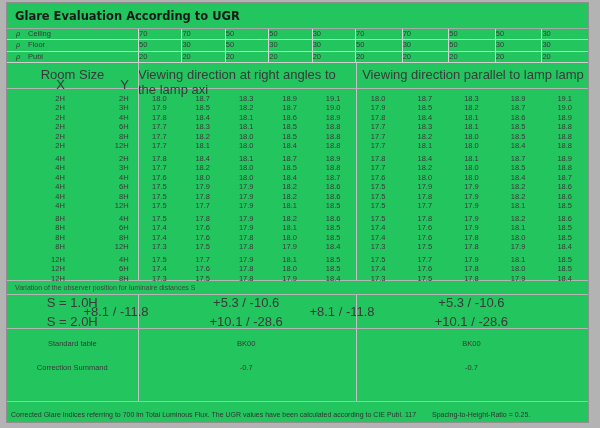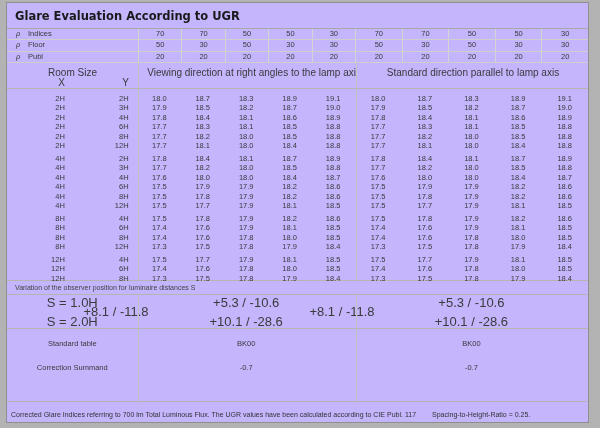--- a/index.html
+++ b/index.html
@@ -3,41 +3,41 @@
 <meta charset="utf-8">
 <style>
   html,body{margin:0;padding:0;}
   body{
     width:600px;height:428px;background:#b3b3b3;position:relative;overflow:hidden;
     font-family:"Liberation Sans", sans-serif;color:#3a3a3a;
     -webkit-font-smoothing:antialiased;
   }
   .page{
     position:absolute;left:6px;top:2px;width:583px;height:421px;
-    background:#c4b5fd;border:1px solid #8f8f8f;box-sizing:border-box;
+    background:#22c55e;border:1px solid #8f8f8f;box-sizing:border-box;
   }
   .title{
     height:26px;box-sizing:border-box;border-bottom:1px solid #a9a9a9;
     font-family:"DejaVu Sans", sans-serif;font-weight:bold;font-size:11.5px;color:#1a1a1a;
     padding:6px 0 0 8px;
   }
   
   .rho-section{position:relative;}
   .rho-row{display:flex;height:11.3px;box-sizing:border-box;border-bottom:1px solid #cfcfcf;
     font-size:7.5px;line-height:10.5px;}
   .rho-label{flex:0 0 131px;box-sizing:border-box;padding-left:9px;white-space:nowrap;}
   .rho-sym{display:inline-block;width:12px;font-style:italic;}
-  .vcell{box-sizing:border-box;text-align:center;border-left:1px solid #d4d4d4;}
+  .vcell{box-sizing:border-box;text-align:left;border-left:1px solid #d4d4d4;}
   .cl{width:43.6px;} .cr{width:46.8px;}
   
-  .head{position:relative;height:26px;box-sizing:border-box;border-bottom:1px solid #b5b5b5;font-size:10px;}
+  .head{position:relative;height:26px;box-sizing:border-box;border-bottom:1px solid #b5b5b5;font-size:13px;}
   .head .roomsize{position:absolute;left:0;top:4px;width:131px;text-align:center;}
   .head .hx{position:absolute;left:0;top:14px;width:58px;text-align:right;}
   .head .hy{position:absolute;left:58px;top:14px;width:64px;text-align:right;}
-  .head .ht-left{position:absolute;left:131px;top:4px;width:218px;text-align:right;}
+  .head .ht-left{position:absolute;left:131px;top:4px;width:218px;text-align:left;}
   .head .ht-right{position:absolute;left:349px;top:4px;width:234px;text-align:center;}
   
   .tbody{position:relative;height:192px;box-sizing:border-box;border-bottom:1px solid #b5b5b5;padding-top:2px;}
   .group{margin-top:3px;} .group:first-child{margin-top:0;}
   .drow{display:flex;height:9.5px;font-size:7.5px;line-height:9.5px;}
   .cx{width:58px;text-align:right;} .cy{width:64px;text-align:right;} .spgap{width:9px;}
   .dval{box-sizing:border-box;text-align:center;}
   .vline{position:absolute;top:0;bottom:0;width:1px;background:#c3c3c3;}
   .vl1{left:131px;} .vl2{left:349px;}
   
@@ -58,21 +58,21 @@
 </style>
 </head>
 <body>
 
 <div class="page">
 
   <div class="title">Glare Evaluation According to UGR</div>
 
   <div class="rho-section" id="rho-section">
       <div class="rho-row">
-        <div class="rho-label"><span class="rho-sym">ρ</span><span>Indices</span></div>
+        <div class="rho-label"><span class="rho-sym">ρ</span><span>Ceiling</span></div>
         <div class="vcell cl">70</div>
         <div class="vcell cl">70</div>
         <div class="vcell cl">50</div>
         <div class="vcell cl">50</div>
         <div class="vcell cl">30</div>
         <div class="vcell cr">70</div>
         <div class="vcell cr">70</div>
         <div class="vcell cr">50</div>
         <div class="vcell cr">50</div>
         <div class="vcell cr">30</div>
@@ -103,21 +103,21 @@
         <div class="vcell cr">20</div>
         <div class="vcell cr">20</div>
       </div>
     </div>
 
   <div class="head">
     <span class="roomsize">Room Size</span>
     <span class="hx">X</span>
     <span class="hy">Y</span>
     <span class="ht-left">Viewing direction at right angles to the lamp axi</span>
-    <span class="ht-right">Standard direction parallel to lamp axis</span>
+    <span class="ht-right">Viewing direction parallel to lamp lamp</span>
     <span class="vline vl1"></span>
     <span class="vline vl2"></span>
   </div>
 
   <div class="tbody" id="ugr-body">
     <span class="vline vl1"></span>
     <span class="vline vl2"></span>
   <div class="group">
         <div class="drow">
           <span class="cx">2H</span>

